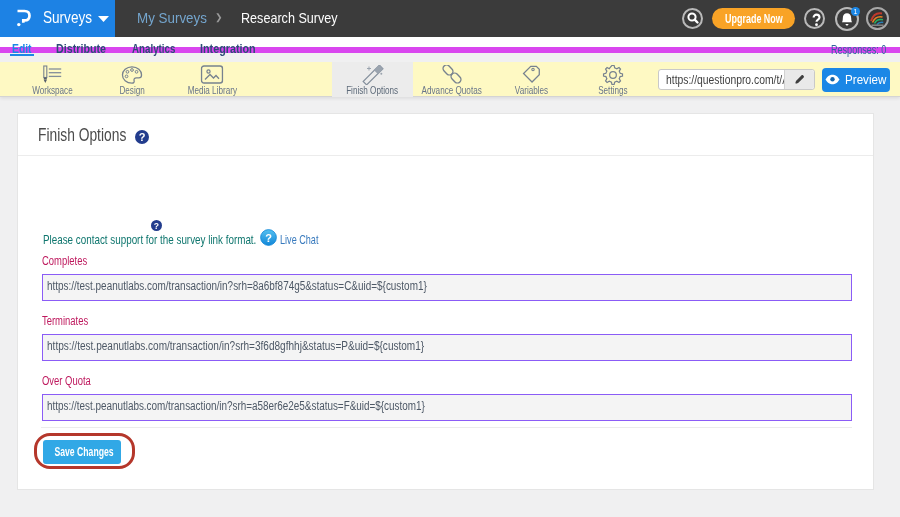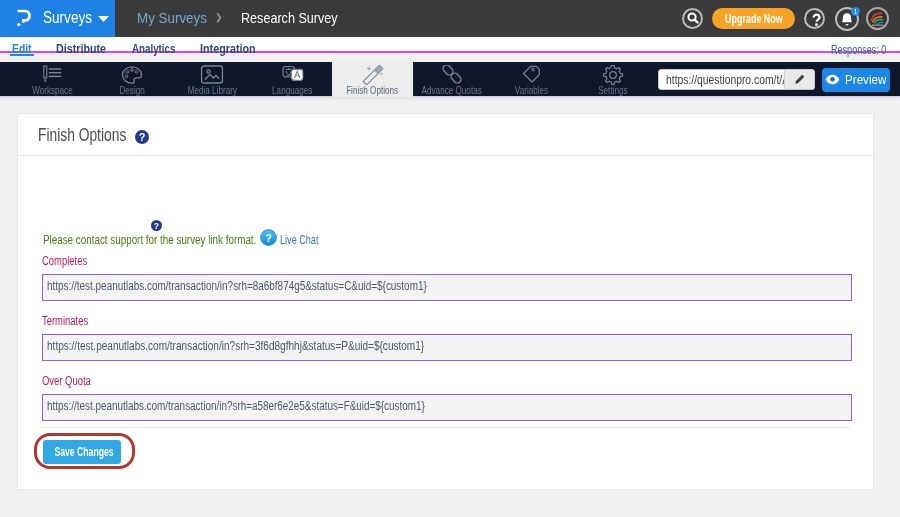--- a/index.html
+++ b/index.html
@@ -10,44 +10,44 @@
 #surveys-txt { position:absolute; left:43px; top:9px; color:#fff; font-size:16px; }
 #crumb1 { position:absolute; left:137px; top:9px; color:#74a5cd; font-size:15px; }
 #crumb-sep { position:absolute; left:215px; top:12px; color:#9a9a9a; font-size:9px; }
 #crumb2 { position:absolute; left:241px; top:9px; color:#fdfdfd; font-size:15px; }
 .hcirc { position:absolute; top:8px; width:21px; height:21px; border:2px solid #b9b9b9; border-radius:50%; }
 #upgrade { position:absolute; left:712px; top:8px; width:83px; height:21px; background:#f9a326; border-radius:11px; color:#fff; font-size:13px; font-weight:bold; text-align:center; line-height:21px; }
 #qmark { position:absolute; left:804px; top:8px; width:21px; height:21px; border:2px solid #b9b9b9; border-radius:50%; }
 #bellwrap { position:absolute; left:835px; top:7px; width:24px; height:24px; border:2px solid #b9b9b9; border-radius:50%; }
 #badge { position:absolute; left:851px; top:7px; width:9px; height:9px; background:#1b87e6; border-radius:50%; color:#fff; font-size:7px; text-align:center; line-height:9px; }
 #avatar { position:absolute; left:866px; top:7px; width:23px; height:23px; border:2px solid #a8a8a8; border-radius:50%; background:#333; overflow:hidden; }
-#navrow { position:absolute; left:0; top:37px; width:900px; height:16px; background:#fff; border-bottom:2px solid #d946ef; }
+#navrow { position:absolute; left:0; top:37px; width:900px; height:16px; background:#fff; border-bottom:6px solid #d946ef; }
 .navitem { position:absolute; top:4px; font-size:13px; font-weight:bold; color:#2d4b77; }
 #nav-edit { left:12px; color:#1b87e6; }
 #editline { position:absolute; left:10px; top:17px; width:24px; height:2px; background:#1b87e6; }
 #responses { position:absolute; left:831px; top:5px; font-size:13px; color:#31659e; }
-#toolbar { position:absolute; left:0; top:62px; width:900px; height:35px; background:#0f172a; border-bottom:1px solid #d4d4d4; box-shadow:0 2px 3px rgba(0,0,0,0.07); }
+#toolbar { position:absolute; left:0; top:62px; width:900px; height:35px; background:#fef9c3; border-bottom:1px solid #d4d4d4; box-shadow:0 2px 3px rgba(0,0,0,0.07); }
 .titem { position:absolute; top:0; height:35px; }
 .ticon { position:absolute; top:3px; left:50%; transform:translateX(-50%); }
 .tlabel { position:absolute; top:22px; width:120px; left:50%; transform:translateX(-50%); text-align:center; font-size:11px; color:#68758a; }
 #active-tab { position:absolute; left:332px; top:0; width:81px; height:35px; background:#ececec; }
 #urlbox { position:absolute; left:658px; top:7px; width:157px; height:21px; background:#fff; border:1px solid #c9c9c9; border-radius:3px; }
 #urltext { position:absolute; left:7px; top:3px; font-size:12px; color:#3f3f3f; }
 #urlpencil { position:absolute; right:0; top:0; width:30px; height:19px; background:#e9e9e9; border-left:1px solid #d2d2d2; border-radius:0 3px 3px 0; text-align:center; }
 #preview { position:absolute; left:822px; top:6px; width:68px; height:24px; background:#1b87e6; border-radius:4px; color:#fff; font-size:12px; text-align:center; line-height:24px; }
 #card { position:absolute; left:17px; top:113px; width:857px; height:377px; background:#fff; border:1px solid #e5e5e5; }
 #h1 { position:absolute; left:20px; top:10px; font-size:19px; color:#4b4b4b; }
 #h1help { position:absolute; left:117px; top:16px; }
 #divider1 { position:absolute; left:0; top:41px; width:855px; height:1px; background:#ececec; }
 #dropdown { position:absolute; left:25px; top:66px; width:186px; height:24px; background:#efefef; border-radius:2px; }
 #droptext { position:absolute; left:5px; top:0; line-height:24px; font-size:13px; color:#3a3a3a; }
 #dropcaret { position:absolute; right:15px; top:10px; width:0; height:0; border-left:4.5px solid transparent; border-right:4.5px solid transparent; border-top:4.5px solid #444; }
 #cpr { position:absolute; left:26px; top:103px; font-size:12px; font-weight:bold; color:#3a3a3a; }
 #cprhelp { position:absolute; left:133px; top:106px; }
-#redline { position:absolute; left:25px; top:118px; font-size:13px; color:#4d7c0f; }
+#redline { position:absolute; left:25px; top:118px; font-size:13px; color:#0f766e; }
 #chatcirc { position:absolute; left:242px; top:115px; }
 #livechat { position:absolute; left:262px; top:118px; font-size:13px; color:#3779bd; }
 .flabel { position:absolute; left:24px; font-size:12px; color:#be185d; }
 .finput { position:absolute; left:24px; width:810px; height:27px; background:#f4f4f4; border:1px solid #8b5cf6; }
 .ftext { position:absolute; left:4px; top:4px; font-size:12px; color:#4d5866; }
 #divider2 { position:absolute; left:23px; top:313px; width:811px; height:1px; background:#ececec; }
 #redbox { position:absolute; left:16px; top:319px; width:101px; height:36px; border:3px solid #b5372b; border-radius:16px; }
 #savebtn { position:absolute; left:25px; top:326px; width:78px; height:24px; background:#31a8e6; border-radius:3px; color:#fff; font-size:12px; font-weight:bold; text-align:center; line-height:24px; }
 .tsx { transform:scaleX(.74); transform-origin:50% 50%; }
 </style>
@@ -128,29 +128,20 @@
   </div>
   <div class="titem" style="left:92px;width:80px">
     <svg class="ticon" width="22" height="20" viewBox="0 0 24 22">
       <path d="M12 2 C5.9 2 1.5 6 1.5 11 C1.5 16 5.9 20 12 20 C13.8 20 14.8 19 14.3 17.3 C13.8 15.5 14.8 14.2 16.8 14.2 L19.5 14.2 C21.3 14.2 22.5 13 22.5 11 C22.5 6 18.1 2 12 2 Z" fill="none" stroke="#77828f" stroke-width="1.4"></path>
       <circle cx="7" cy="7.5" r="1.5" fill="none" stroke="#77828f" stroke-width="1.1"></circle>
       <circle cx="12" cy="5.5" r="1.5" fill="none" stroke="#77828f" stroke-width="1.1"></circle>
       <circle cx="17" cy="7.5" r="1.5" fill="none" stroke="#77828f" stroke-width="1.1"></circle>
       <circle cx="6" cy="12.5" r="1.5" fill="none" stroke="#77828f" stroke-width="1.1"></circle>
     </svg>
     <div class="tlabel"><span class="sx tsx">Design</span></div>
-  </div>
-  <div class="titem" style="left:252px;width:80px">
-    <svg class="ticon" width="23" height="19" viewBox="0 0 23 19">
-      <rect x="2.5" y="1.5" width="11.5" height="10.5" rx="2.5" fill="none" stroke="#77828f" stroke-width="1.2"></rect>
-      <path d="M8.2 2.8 L8.2 4.2 M5.3 4.4 L11.1 4.4 M10.8 6 C10 9.5 7.5 11 5.2 11.3 M5.6 6 C6.4 9.5 8.9 11 11.2 11.3" stroke="#77828f" stroke-width="1" fill="none"></path>
-      <rect x="11" y="4.3" width="11.5" height="11" rx="2.5" fill="#fff" stroke="#77828f" stroke-width="1.2"></rect>
-      <path d="M14 13 L16.7 6.2 L19.4 13 M14.9 10.8 L18.5 10.8" stroke="#77828f" stroke-width="1.1" fill="none"></path>
-    </svg>
-    <div class="tlabel"><span class="sx tsx">Languages</span></div>
   </div>
   <div class="titem" style="left:332px;width:81px">
     <svg class="ticon" width="22" height="20" viewBox="0 0 22 20">
       <g transform="rotate(-45 11 10)">
         <rect x="-0.5" y="7.6" width="23" height="4.9" fill="none" stroke="#848f9c" stroke-width="1.2"></rect>
         <rect x="15" y="7.1" width="7.5" height="5.9" fill="#9aa3ae"></rect>
       </g>
       <path d="M7 1.5 L7 5.5 M5 3.5 L9 3.5" stroke="#9aa3ae" stroke-width="1"></path>
       <circle cx="19.3" cy="8.7" r="1" fill="#9aa3ae"></circle>
     </svg>

